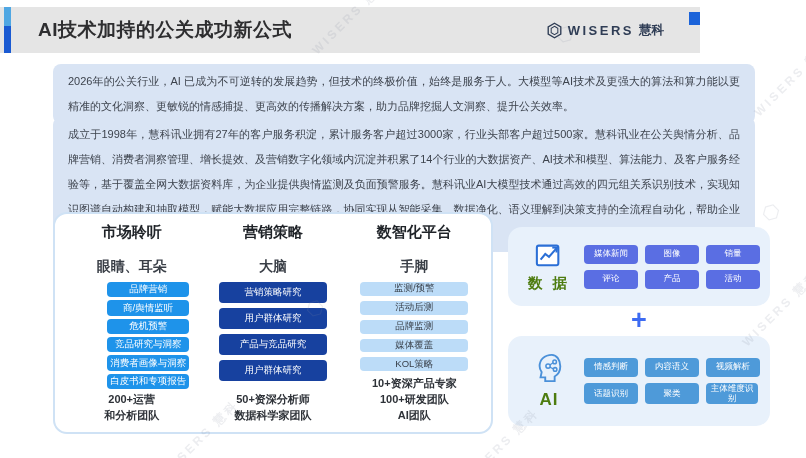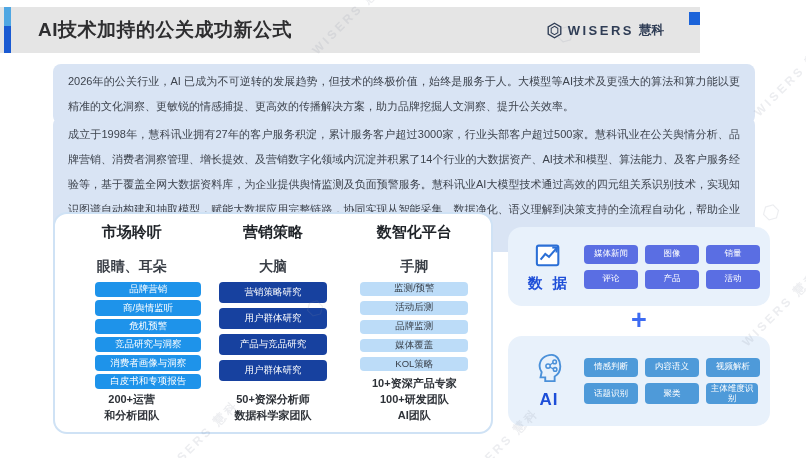--- a/index.html
+++ b/index.html
@@ -24,31 +24,31 @@
     padding:5px 15px; font-size:11px; color:#3D434D; line-height:25px; text-align:justify; }
   .para1 { top:64px; }
   .para2 { top:117px; }
   
   .left-card { position:absolute; left:53px; top:212px; width:440px; height:222px; background:#fff;
     border:2px solid #CFE2F5; border-radius:14px; box-sizing:border-box; display:flex; padding:9px 6px 8px; }
   .col { flex:1; display:flex; flex-direction:column; align-items:center; }
   .col-title { font-size:15px; font-weight:bold; color:#1F2328; }
   .col-sub { font-size:14px; font-weight:bold; color:#3A3F47; margin:16px 0 6px; }
   .pill { border-radius:4px; display:flex; align-items:center; justify-content:center; font-size:9.5px; color:#fff; }
-  .col-market .pill { width:106px; height:19px; margin-bottom:3px; background:#1E93EA;margin-left:33px; }
+  .col-market .pill { width:82px; height:19px; margin-bottom:3px; background:#1E93EA;margin-left:33px; }
   .col-strategy .pill { width:108px; height:21px; margin-bottom:5px; background:#17419F; }
   .col-platform .pill { width:108px; height:21px; margin-bottom:5px; background:#BCDCF8; color:#39404A; }
   .col-footer { margin-top:auto; text-align:center; font-size:11px; font-weight:bold; color:#2E3238; line-height:1.45; }
   
   .rcard { position:absolute; left:508px; width:262px; background:#E8F1FB; border-radius:14px;
     display:flex; align-items:center; padding:0 10px 0 14px; box-sizing:border-box; }
   .data-card { top:227px; height:79px; }
   .ai-card { top:336px; height:90px; }
   .card-left { width:54px; display:flex; flex-direction:column; align-items:center; gap:2px; flex:none; }
-  .card-label { font-weight:bold; font-size:14.5px; color:#1d4ed8; letter-spacing:3px; }
+  .card-label { font-weight:bold; font-size:14.5px; color:#4d7c0f; letter-spacing:3px; }
   .ai-card .card-label { font-size:17px; letter-spacing:1px; }
   .tag-grid { flex:1; display:grid; grid-template-columns:repeat(3,1fr); gap:6px 7px; margin-left:8px; }
   .tag { min-height:19px; border-radius:4px; color:#fff; font-size:8.5px; display:flex; align-items:center;
     justify-content:center; text-align:center; line-height:1.15; padding:1px 4px; box-sizing:border-box; }
   .tag-data { background:#5A6EE3; }
   .tag-ai { background:#4E9AD9; }
   .plus { position:absolute; left:508px; top:305px; width:262px; height:30px; text-align:center;
     color:#3D6BF2; font-size:27px; font-weight:bold; line-height:30px; }
   
   .wm { position:absolute; color:rgba(135,146,162,0.16); font-size:12px; font-weight:bold;

